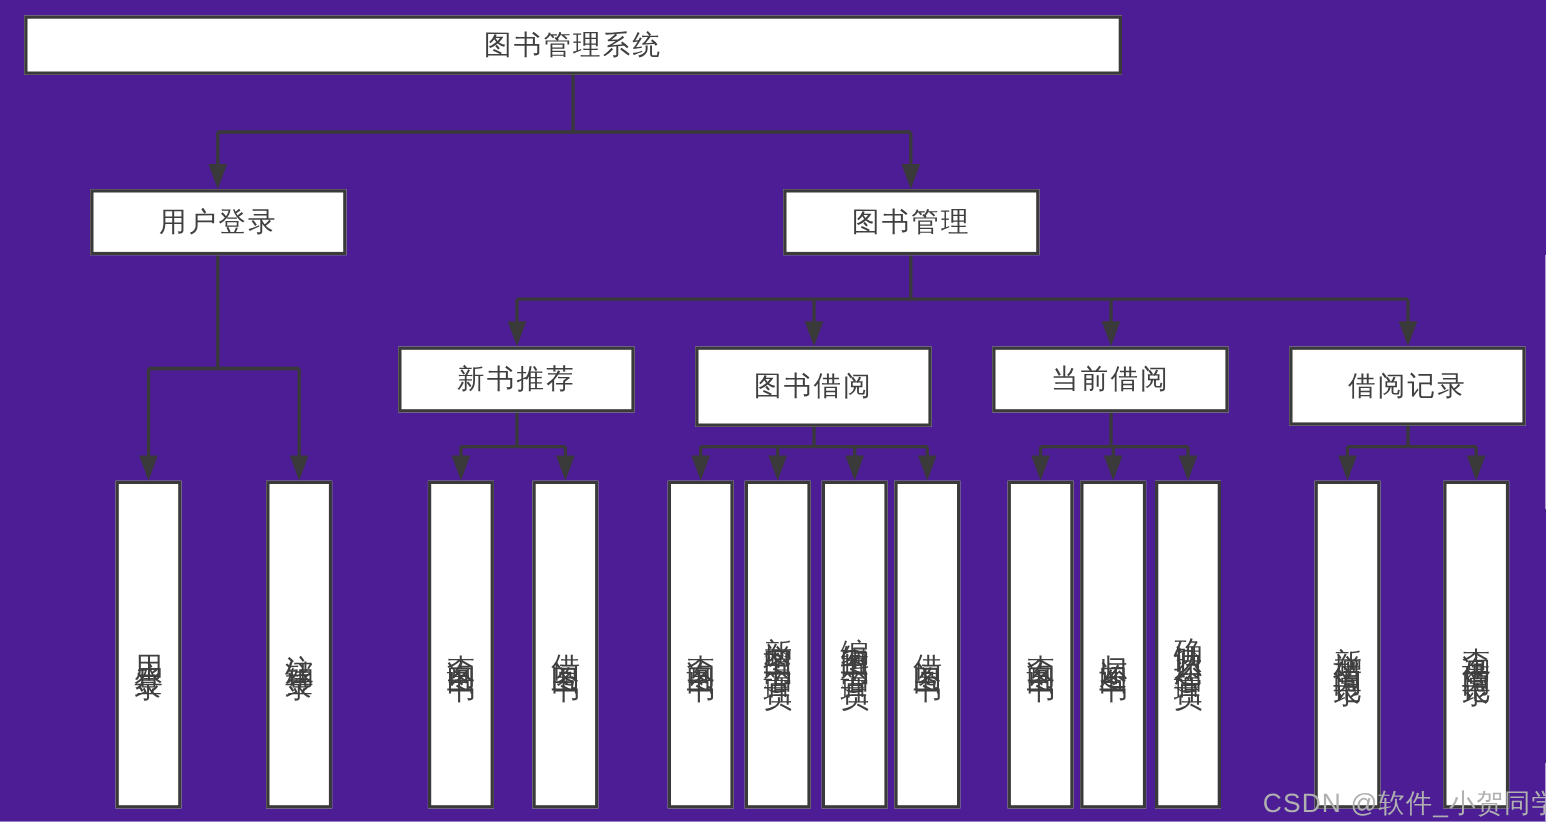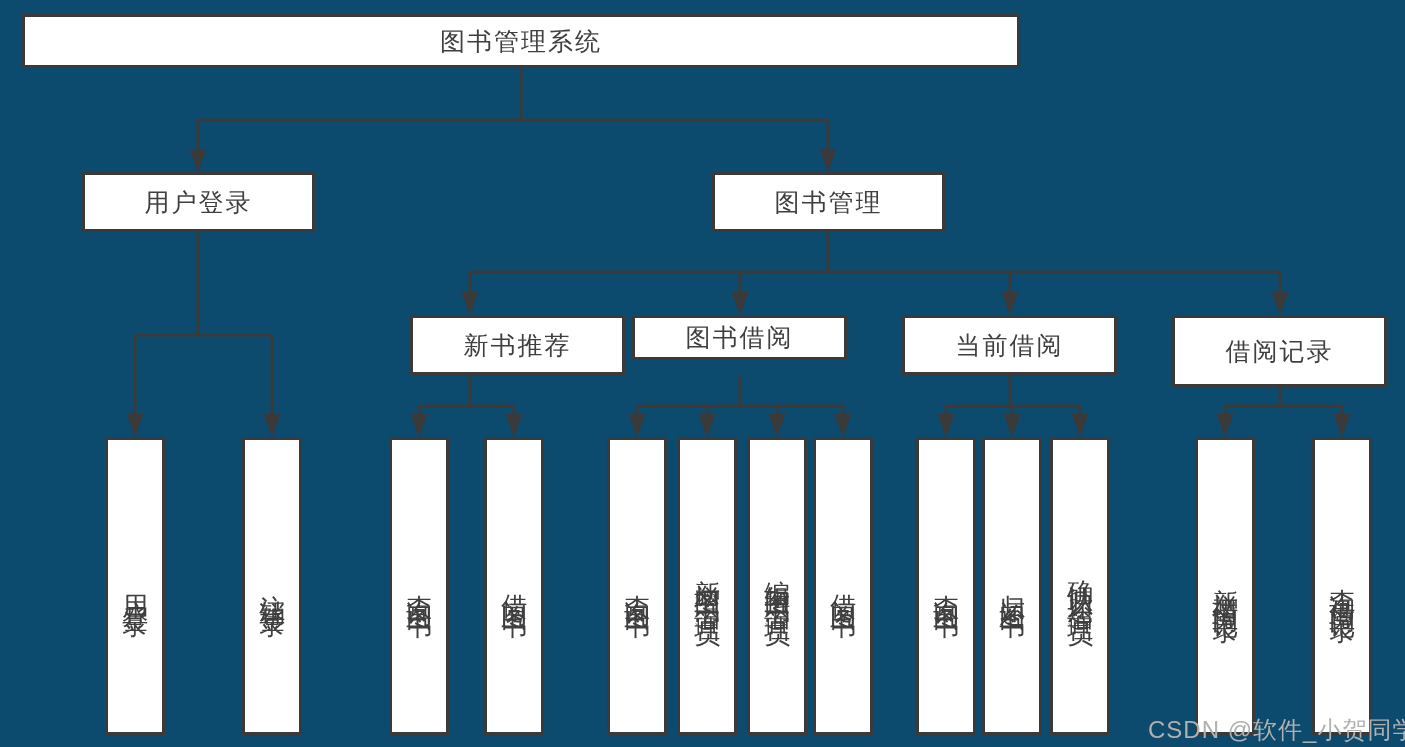--- a/index.html
+++ b/index.html
@@ -1,20 +1,20 @@
 <!DOCTYPE html>
 <html><head>
 <meta charset="utf-8">
 <style>
   html, body { margin: 0; padding: 0; background: #ffffff; }
   .canvas {
     position: relative;
     width: 1405px;
     height: 747px;
-    background: #0c4a6e;
+    background: #4c1d95;
     font-family: "Liberation Sans", sans-serif;
     overflow: hidden;
   }
   .connectors {
     position: absolute;
     left: 0; top: 0;
     width: 1405px; height: 747px;
     z-index: 1;
   }
   .node {
@@ -96,24 +96,24 @@
     <span class="h-label">图书管理系统</span>
   </div>
 
   <div class="node" style="left:82px; top:172px; width:233px; height:60px;">
     <span class="h-label">用户登录</span>
   </div>
   <div class="node" style="left:712px; top:172px; width:233px; height:60px;text-align:right;">
     <span class="h-label">图书管理</span>
   </div>
 
-  <div class="node" style="left:362px; top:315px; width:215px; height:60px;margin-left:48px;">
+  <div class="node" style="left:362px; top:315px; width:215px; height:60px;">
     <span class="h-label">新书推荐</span>
   </div>
-  <div class="node" style="left:632px; top:315px; width:215px; height:45px;">
+  <div class="node" style="left:632px; top:315px; width:215px; height:73px;">
     <span class="h-label">图书借阅</span>
   </div>
   <div class="node" style="left:902px; top:315px; width:215px; height:60px;">
     <span class="h-label">当前借阅</span>
   </div>
   <div class="node" style="left:1172px; top:315px; width:215px; height:72px;">
     <span class="h-label">借阅记录</span>
   </div>
 
   <div class="node leaf" style="left:105px; top:437px; width:60px; height:298px;">

